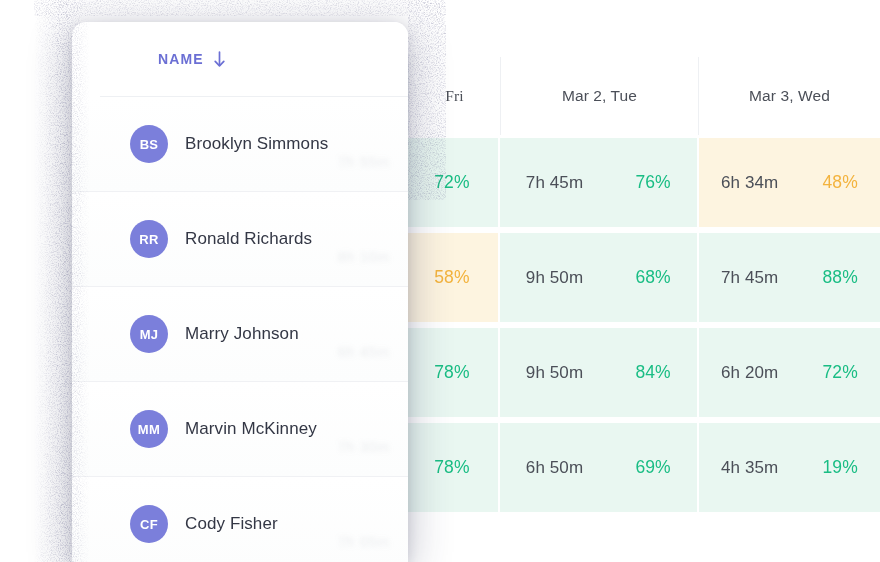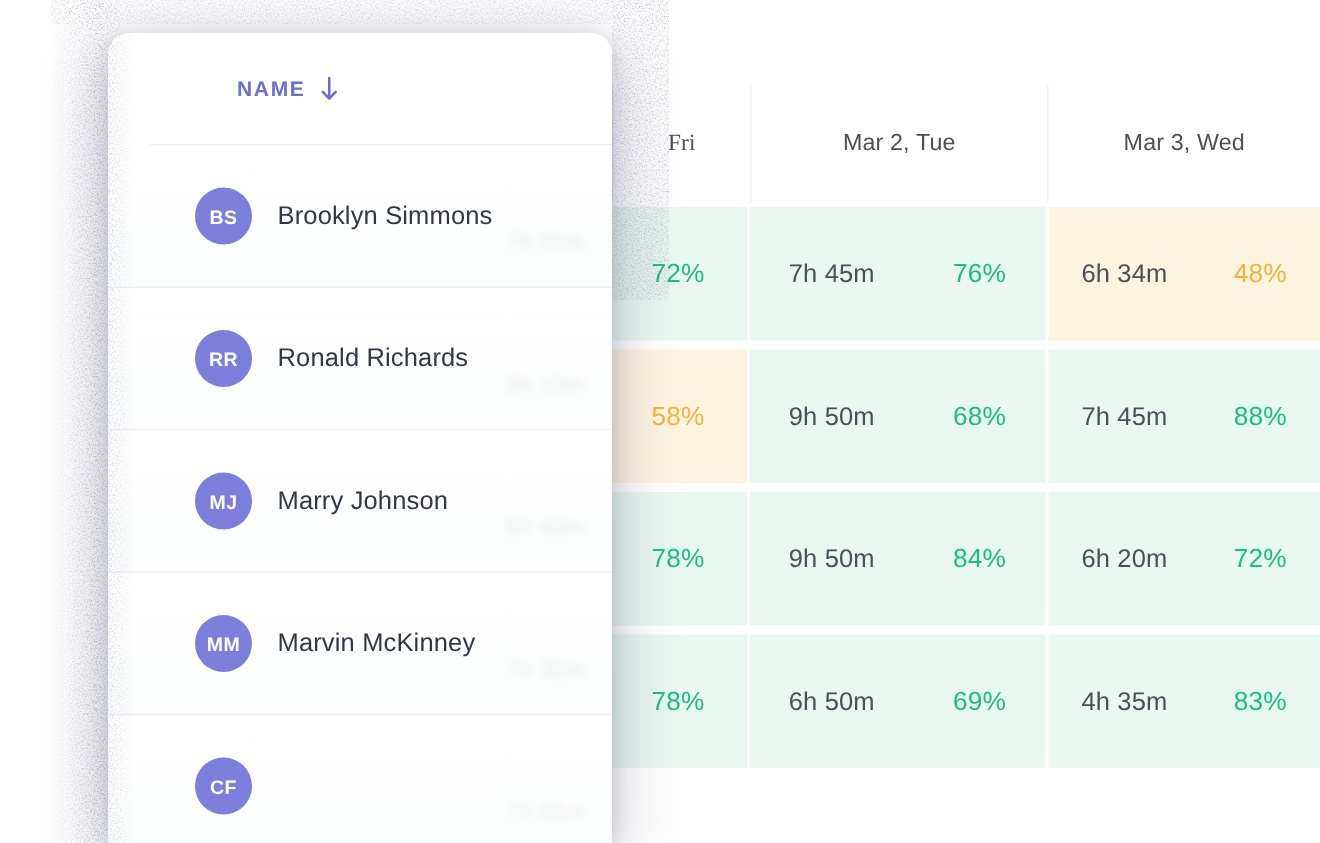--- a/index.html
+++ b/index.html
@@ -238,21 +238,21 @@
         <div class="t-cell pad bg-plain"></div>
         <div class="t-cell half bg-green">
           <span class="val-pct pct-good">78%</span>
         </div>
         <div class="t-cell full bg-green sep">
           <span class="val-hours">6h 50m</span>
           <span class="val-pct pct-good">69%</span>
         </div>
         <div class="t-cell tail bg-green sep">
           <span class="val-hours">4h 35m</span>
-          <span class="val-pct pct-good">83%</span>
+          <span class="val-pct pct-good">19%</span>
         </div>
       </div>
       <div class="t-row">
         <div class="t-cell pad bg-plain"></div>
       </div>
     </div>
 </div>
 
 <div id="name-panel">
 
@@ -282,20 +282,21 @@
         <div class="p-name">Marry Johnson</div>
         <div class="ghost">6h 45m</div>
       </div>
       <div class="p-row">
         <div class="avatar">MM</div>
         <div class="p-name">Marvin McKinney</div>
         <div class="ghost">7h 30m</div>
       </div>
       <div class="p-row">
         <div class="avatar">CF</div>
+        <div class="p-name">Cody Fisher</div>
         <div class="ghost">7h 05m</div>
       </div>
     </div>
 </div>
 
 <svg id="panel-noise">
   <defs>
     <filter id="grain">
       <feTurbulence type="fractalNoise" baseFrequency="0.9" numOctaves="3" seed="7"></feTurbulence>
       <feColorMatrix type="matrix" values="0 0 0 0 0.18

